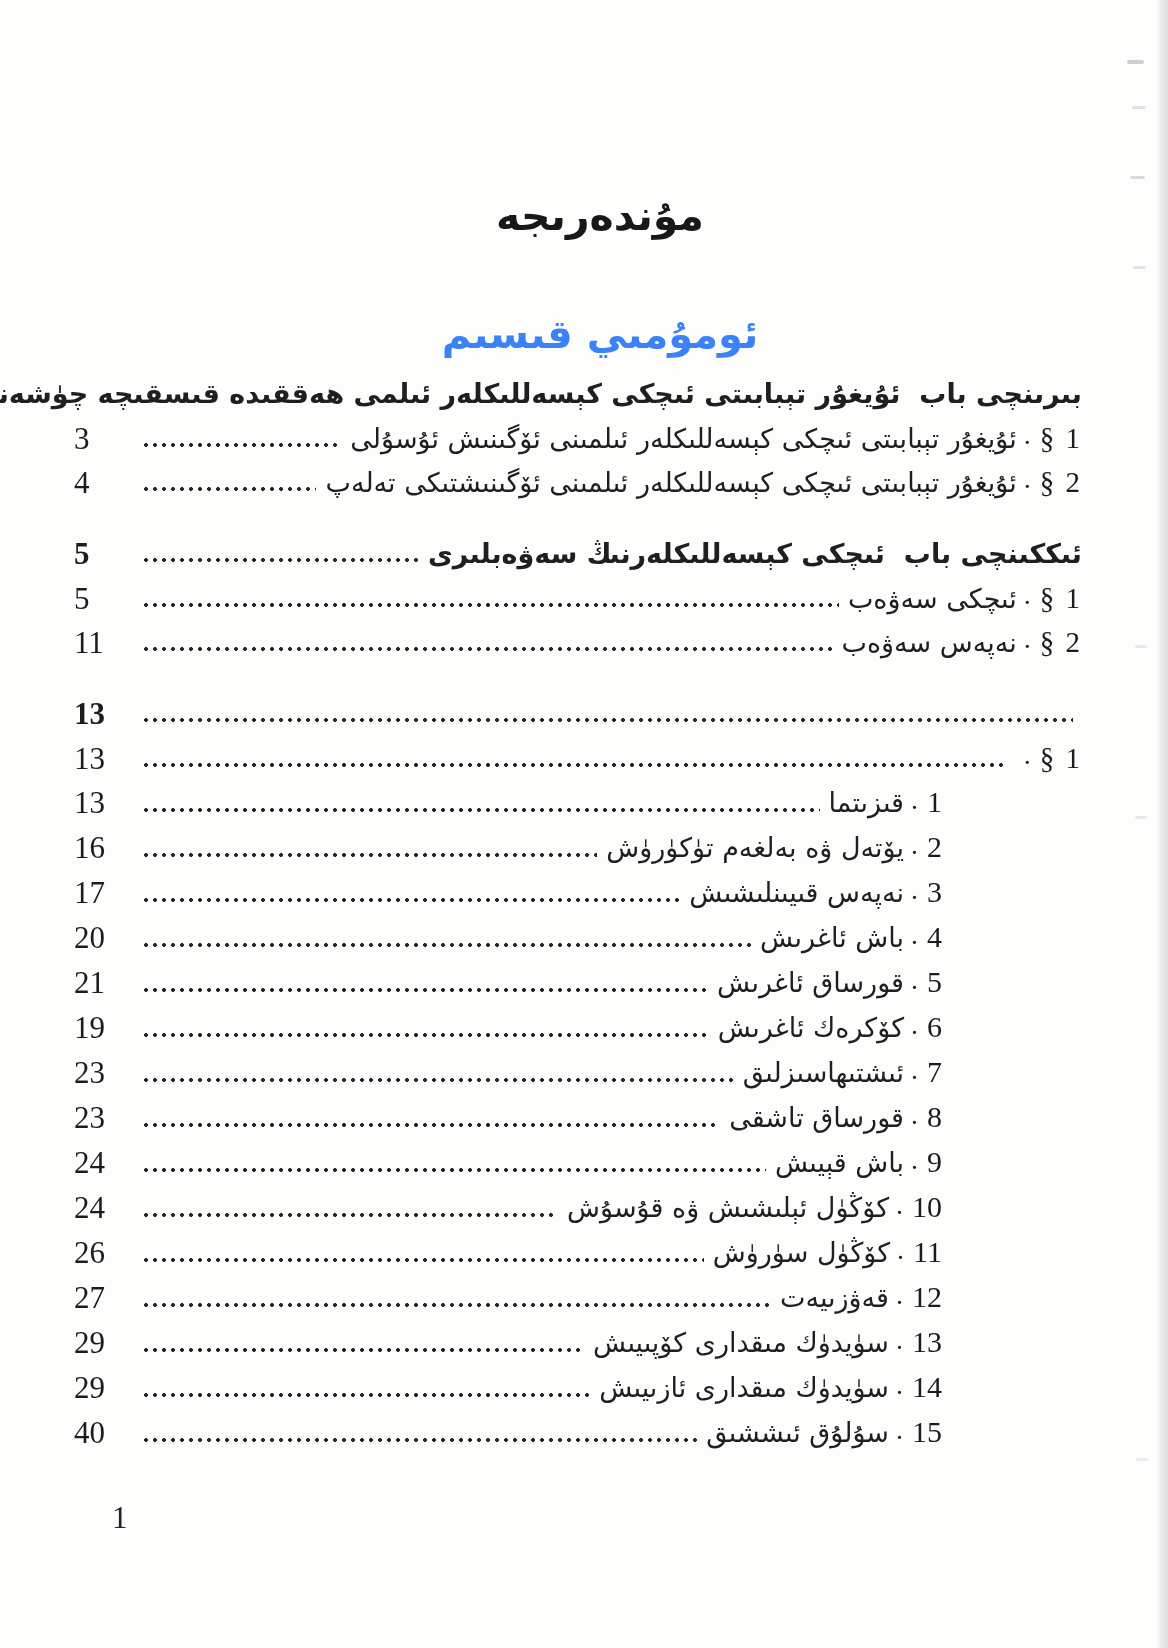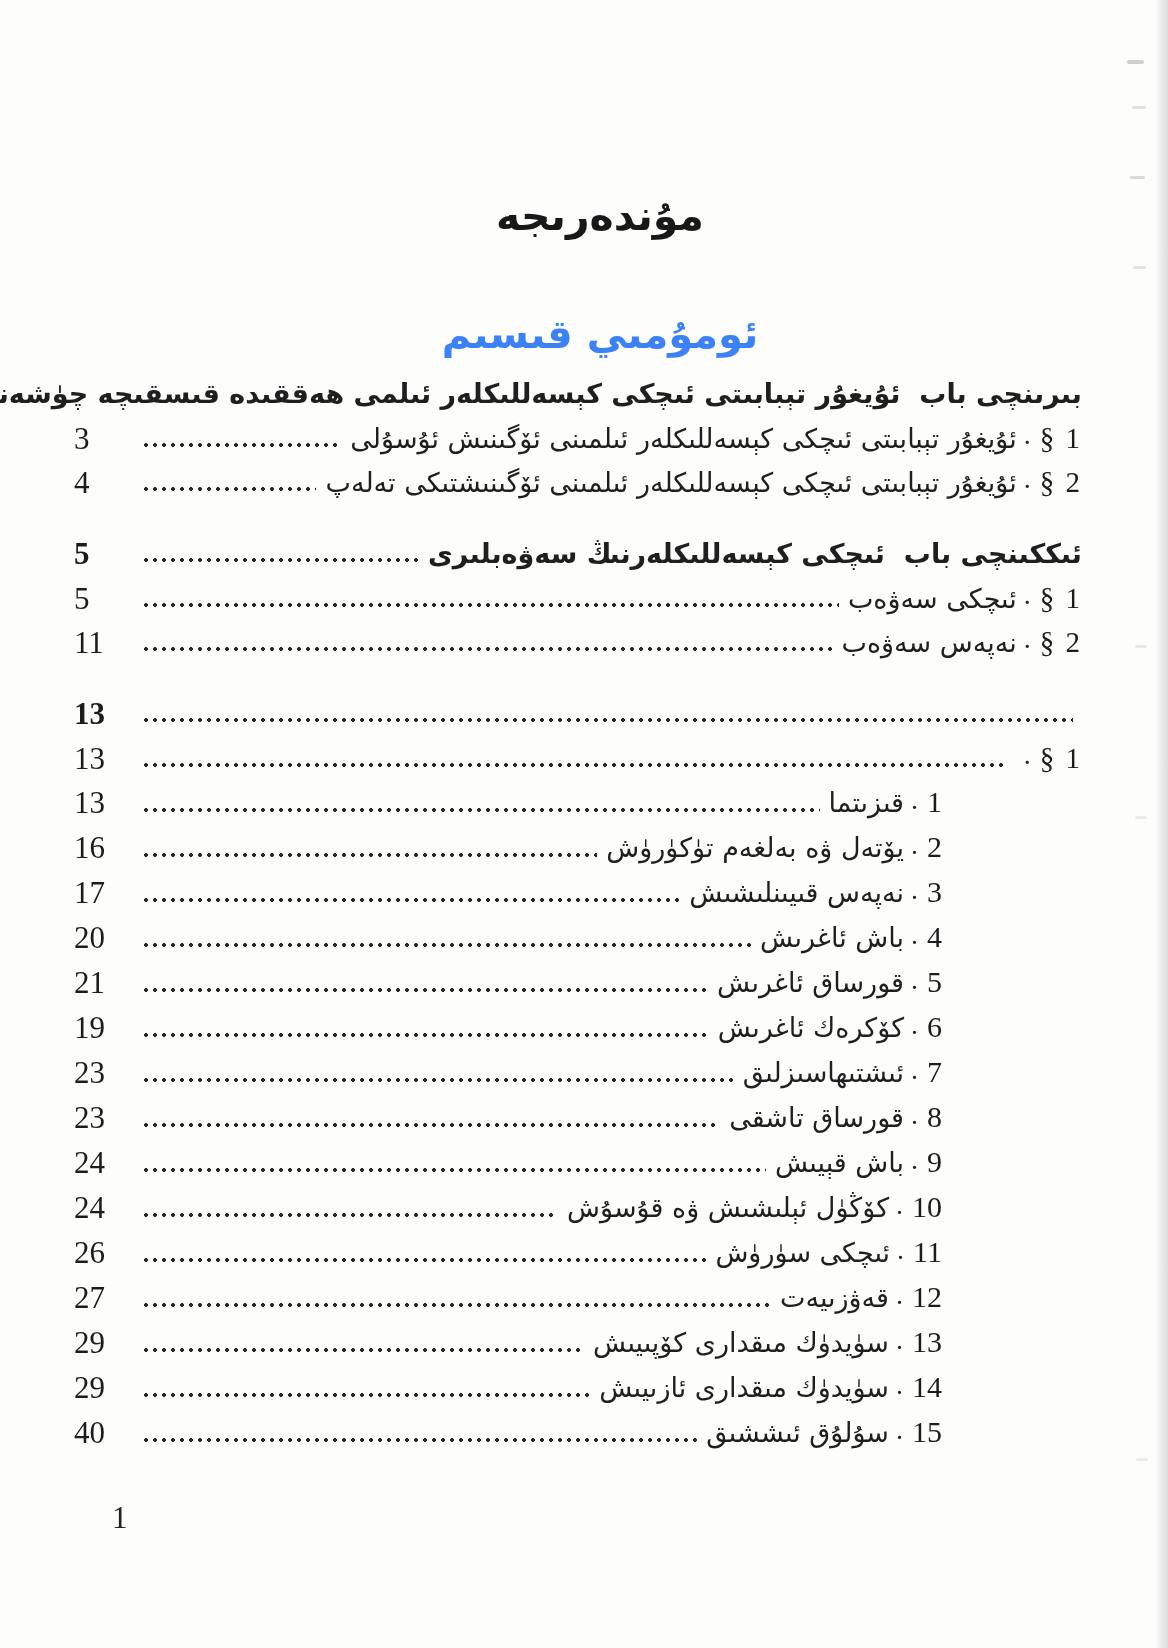--- a/index.html
+++ b/index.html
@@ -282,21 +282,21 @@
     <span class="dots"></span>
     <span class="pg">24</span>
   </div>
     <div class="row item">
     <span class="numwrap">
       
       
       <span class="num">11</span>
     </span>
     <span class="sep">.</span>
-    <span class="label">ئىچكى سۈرۈش</span>
+    <span class="label">كۆڭۈل سۈرۈش</span>
     <span class="dots"></span>
     <span class="pg">26</span>
   </div>
     <div class="row item">
     <span class="numwrap">
       
       
       <span class="num">12</span>
     </span>
     <span class="sep">.</span>

